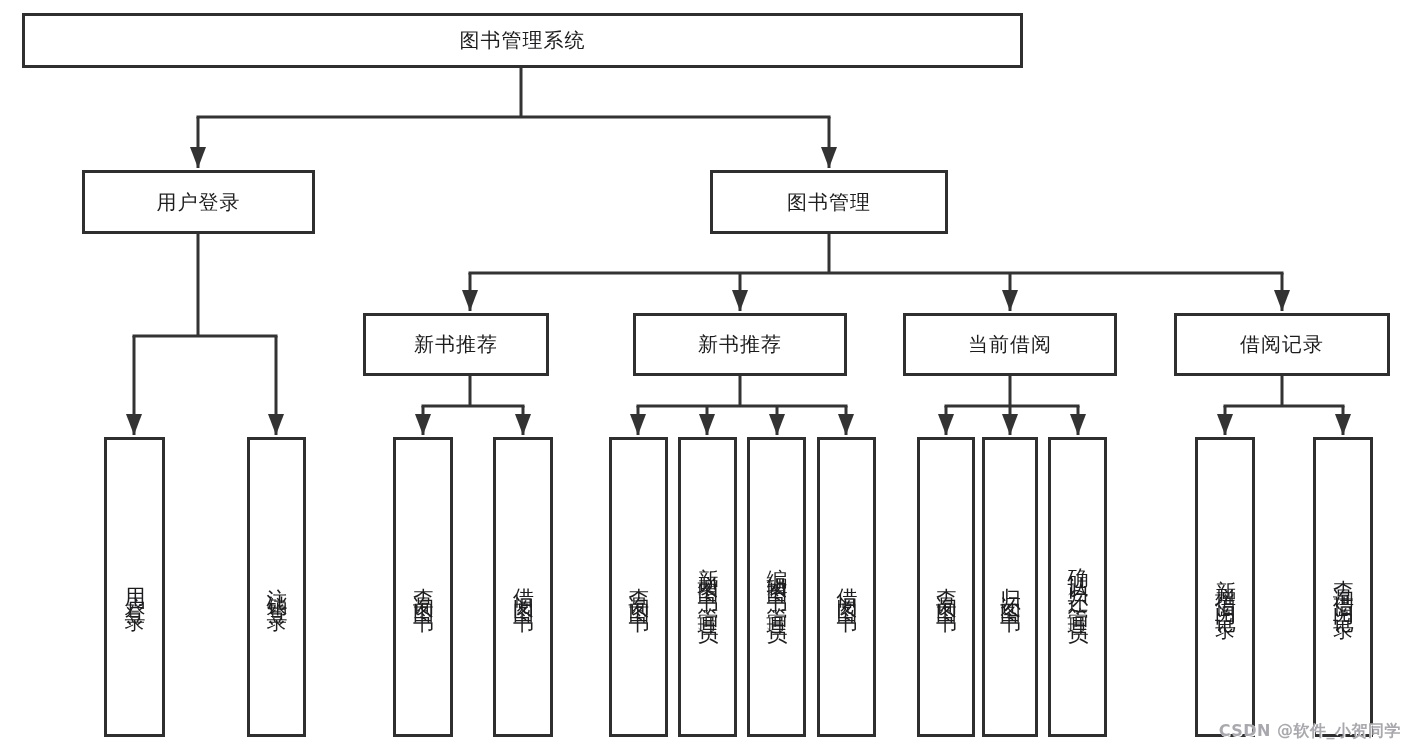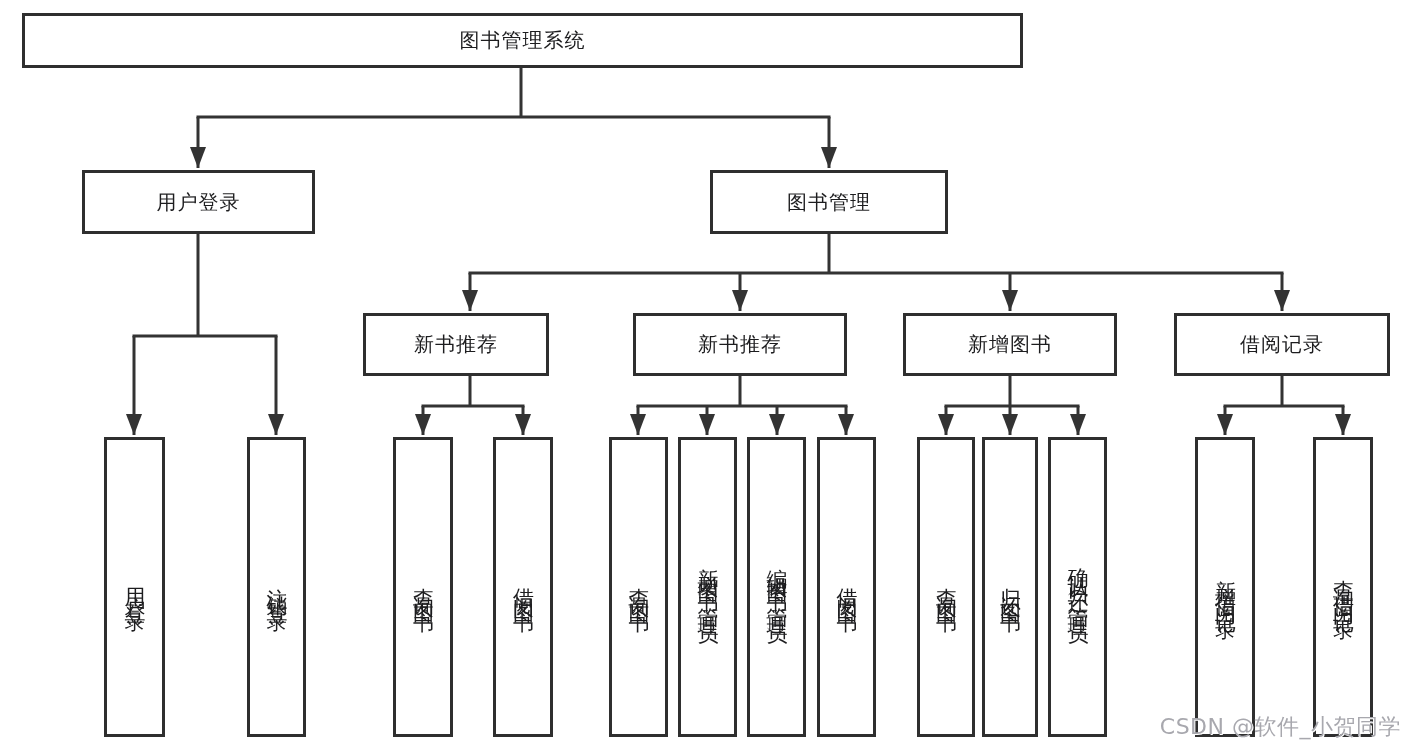--- a/index.html
+++ b/index.html
@@ -27,23 +27,23 @@
   }
   .node span{display:block;}
   .node.h{font-size:20px;letter-spacing:1px;}
   .node.v{font-size:21px;}
   .node.v span{
     writing-mode:vertical-rl;text-orientation:mixed;
     letter-spacing:8px;line-height:1;
   }
   .watermark{
     position:absolute;right:4px;bottom:5px;z-index:3;
-    font-size:22px;color:var(--watermark);
+    font-size:16px;color:var(--watermark);
     text-shadow:1px 1px 0 #ffffff;
-    letter-spacing:0.5px;white-space:nowrap;
+    letter-spacing:0.5px;white-space:nowrap;font-weight:bold;
   }
 </style>
 </head>
 <body>
 
 <div class="stage">
 
   <svg class="wires" width="1405" height="747" viewBox="0 0 1405 747">
     <defs>
       <marker id="arr" markerUnits="userSpaceOnUse" markerWidth="22" markerHeight="16" refX="21" refY="8" orient="auto">
@@ -91,21 +91,21 @@
     <span>图书管理</span>
   </div>
 
   <div class="node h" style="left:363px;top:313px;width:186px;height:63px">
     <span>新书推荐</span>
   </div>
   <div class="node h" style="left:633px;top:313px;width:214px;height:63px">
     <span>新书推荐</span>
   </div>
   <div class="node h" style="left:903px;top:313px;width:214px;height:63px">
-    <span>新增图书</span>
+    <span>当前借阅</span>
   </div>
   <div class="node h" style="left:1174px;top:313px;width:216px;height:63px">
     <span>借阅记录</span>
   </div>
 
   <div class="node v" style="left:104px;top:437px;width:61px;height:300px">
     <span>用户登录</span>
   </div>
   <div class="node v" style="left:247px;top:437px;width:59px;height:300px">
     <span>注销登录</span>

